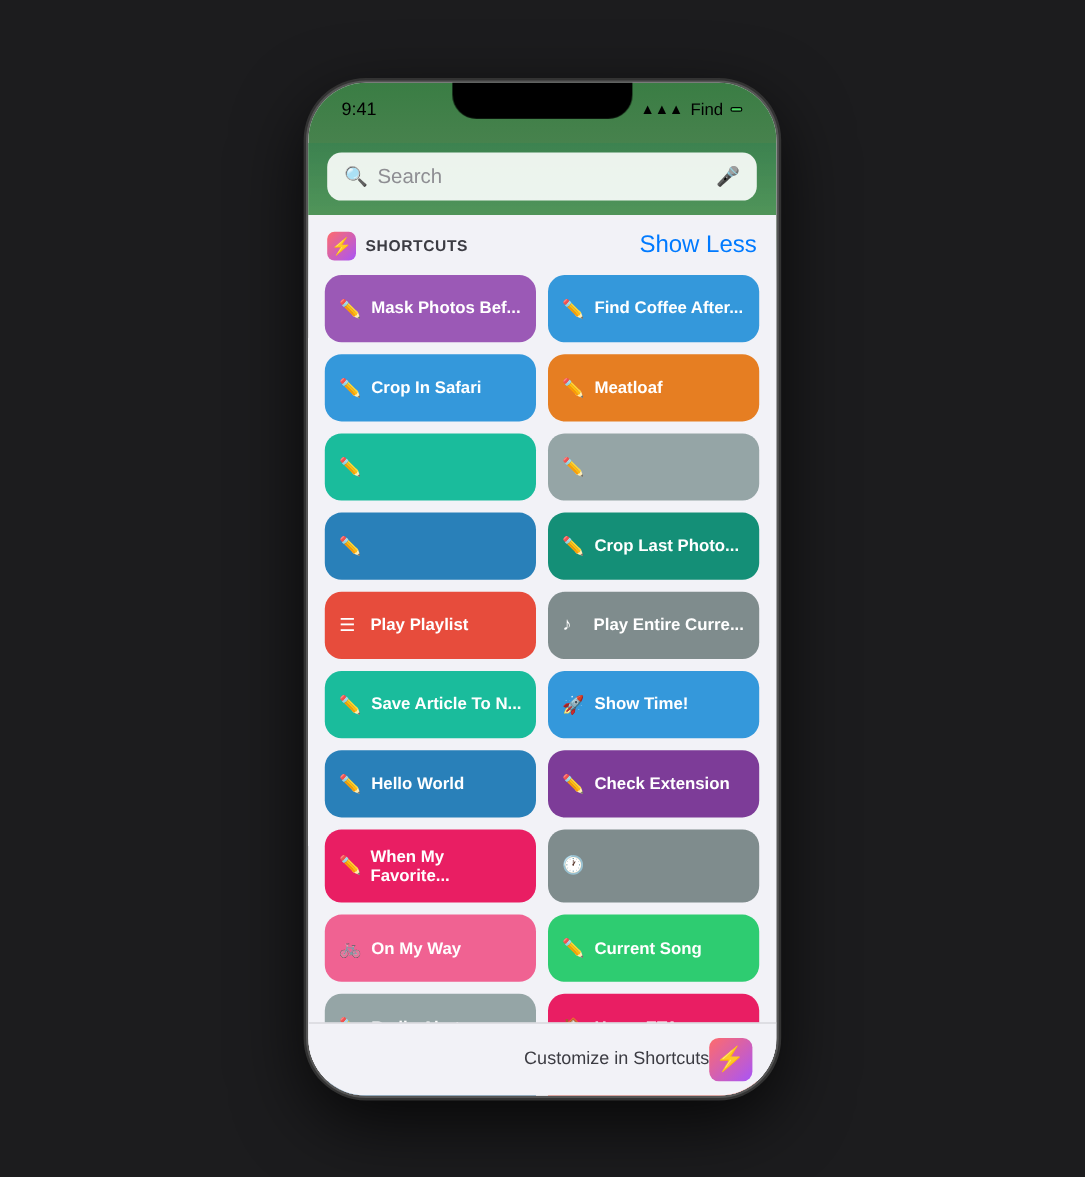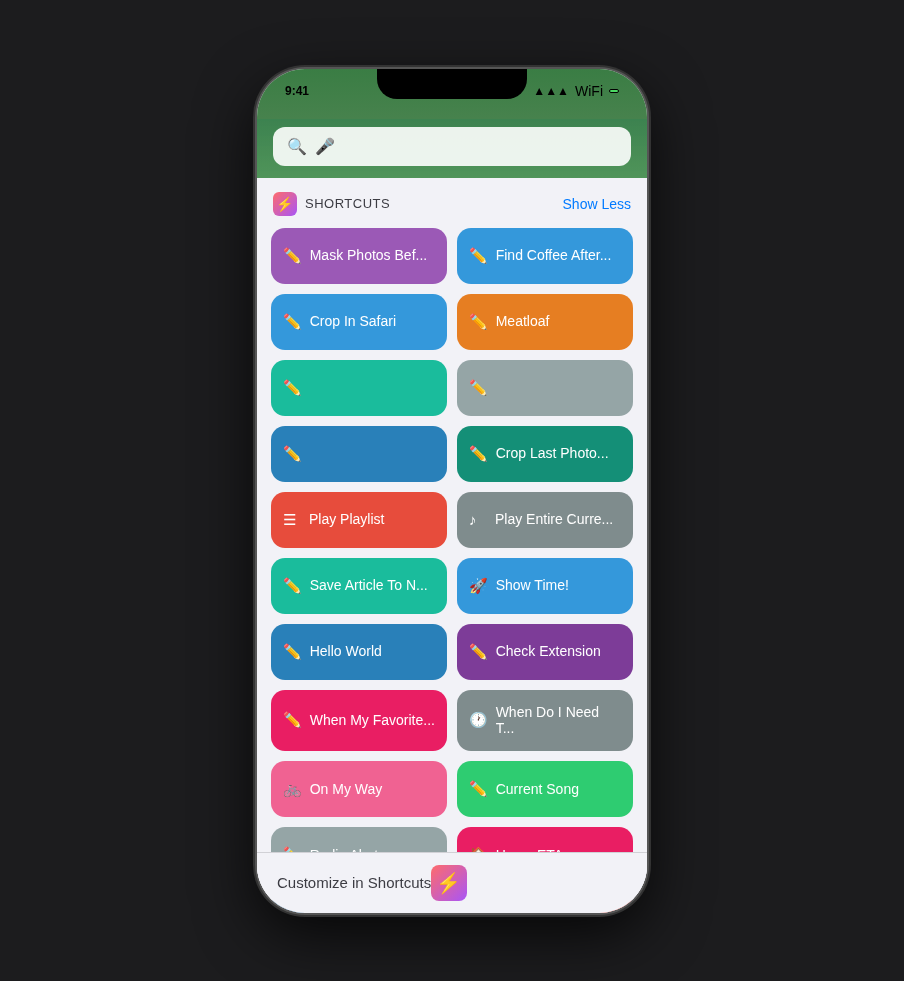--- a/index.html
+++ b/index.html
@@ -24,22 +24,22 @@
       background: transparent;
       display: flex;
       justify-content: space-between;
       align-items: center;
       padding: 14px 28px 6px;
       position: absolute;
       top: 0; left: 0; right: 0;
       z-index: 10;
     }
     .status-time {
-      font-size: 12px;
-      font-weight: 700;
+      font-size: 15px;
+      font-weight: 400;
       color: #000;
     }
     .status-icons {
       display: flex;
       align-items: center;
       gap: 6px;
     }
     .notch {
       position: absolute;
       top: 0;
@@ -106,27 +106,27 @@
       height: 24px;
       border-radius: 6px;
       background: linear-gradient(135deg, #ff6b6b, #a855f7);
       display: flex;
       align-items: center;
       justify-content: center;
       font-size: 14px;
     }
     .section-label {
       font-size: 13px;
-      font-weight: 400;
+      font-weight: 700;
       color: #3c3c43;
       letter-spacing: 0.5px;
       text-transform: uppercase;
     }
     .show-less {
-      font-size: 14px;
+      font-size: 20px;
       color: #007aff;
     }
     .grid {
       display: grid;
       grid-template-columns: 1fr 1fr;
       gap: 10px;
       padding: 4px 14px 0;
     }
     .shortcut-btn {
       border-radius: 14px;
@@ -137,21 +137,21 @@
       min-height: 56px;
       cursor: pointer;
     }
     .shortcut-btn-icon {
       font-size: 15px;
       color: white;
       min-width: 18px;
     }
     .shortcut-btn-label {
       font-size: 14px;
-      font-weight: 400;
+      font-weight: 700;
       color: white;
       line-height: 1.2;
     }
 
     
     .bg-purple { background: #9b59b6; }
     .bg-blue { background: #3498db; }
     .bg-orange { background: #e67e22; }
     .bg-teal { background: #1abc9c; }
     .bg-red { background: #e74c3c; }
@@ -165,21 +165,21 @@
     .bg-green2 { background: #2ecc71; }
     .bg-pink2 { background: #f06292; }
 
     .footer {
       position: absolute;
       bottom: 0; left: 0; right: 0;
       background: #f2f2f7;
       border-top: 1px solid #d1d1d6;
       padding: 12px 20px;
       display: flex;
-      justify-content: flex-start;
+      justify-content: flex-end;
       align-items: center;
     }
     .footer-text {
       font-size: 15px;
       color: #3c3c43;
     }
     .shortcuts-app-icon {
       width: 36px;
       height: 36px;
       border-radius: 8px;
@@ -195,28 +195,29 @@
 
 <div class="phone-frame">
   <div class="notch"></div>
 
   <div class="screen">
 
     <div class="status-bar">
       <span class="status-time">9:41</span>
       <div class="status-icons">
         <span style="font-size:12px;color:#000;">▲▲▲</span>
-        <span style="font-size:14px;color:#000;">WiFi</span>
+        <span style="font-size:14px;color:#000;">Find</span>
         <span style="font-size:11px;color:#000;border:1.5px solid #000;padding:1px 4px;border-radius:3px;background:#4cd964;">   </span>
       </div>
     </div>
 
     <div class="search-bar-container">
       <div class="search-bar">
         <span class="search-icon-char">🔍</span>
+        <span class="search-placeholder">Search</span>
         <span class="mic-icon">🎤</span>
       </div>
     </div>
 
     <div class="main-content">
 
       <div class="section-header">
         <div class="section-title-row">
           <div class="shortcuts-icon">⚡</div>
           <span class="section-label">SHORTCUTS</span>
@@ -277,21 +278,20 @@
           <div class="shortcut-btn bg-violet">
             <span class="shortcut-btn-icon">✏️</span>
             <span class="shortcut-btn-label">Check Extension</span>
           </div>
           <div class="shortcut-btn bg-hotpink">
             <span class="shortcut-btn-icon">✏️</span>
             <span class="shortcut-btn-label">When My Favorite...</span>
           </div>
           <div class="shortcut-btn bg-slate">
             <span class="shortcut-btn-icon">🕐</span>
-            <span class="shortcut-btn-label">When Do I Need T...</span>
           </div>
           <div class="shortcut-btn bg-pink2">
             <span class="shortcut-btn-icon">🚲</span>
             <span class="shortcut-btn-label">On My Way</span>
           </div>
           <div class="shortcut-btn bg-green2">
             <span class="shortcut-btn-icon">✏️</span>
             <span class="shortcut-btn-label">Current Song</span>
           </div>
           <div class="shortcut-btn bg-gray">

